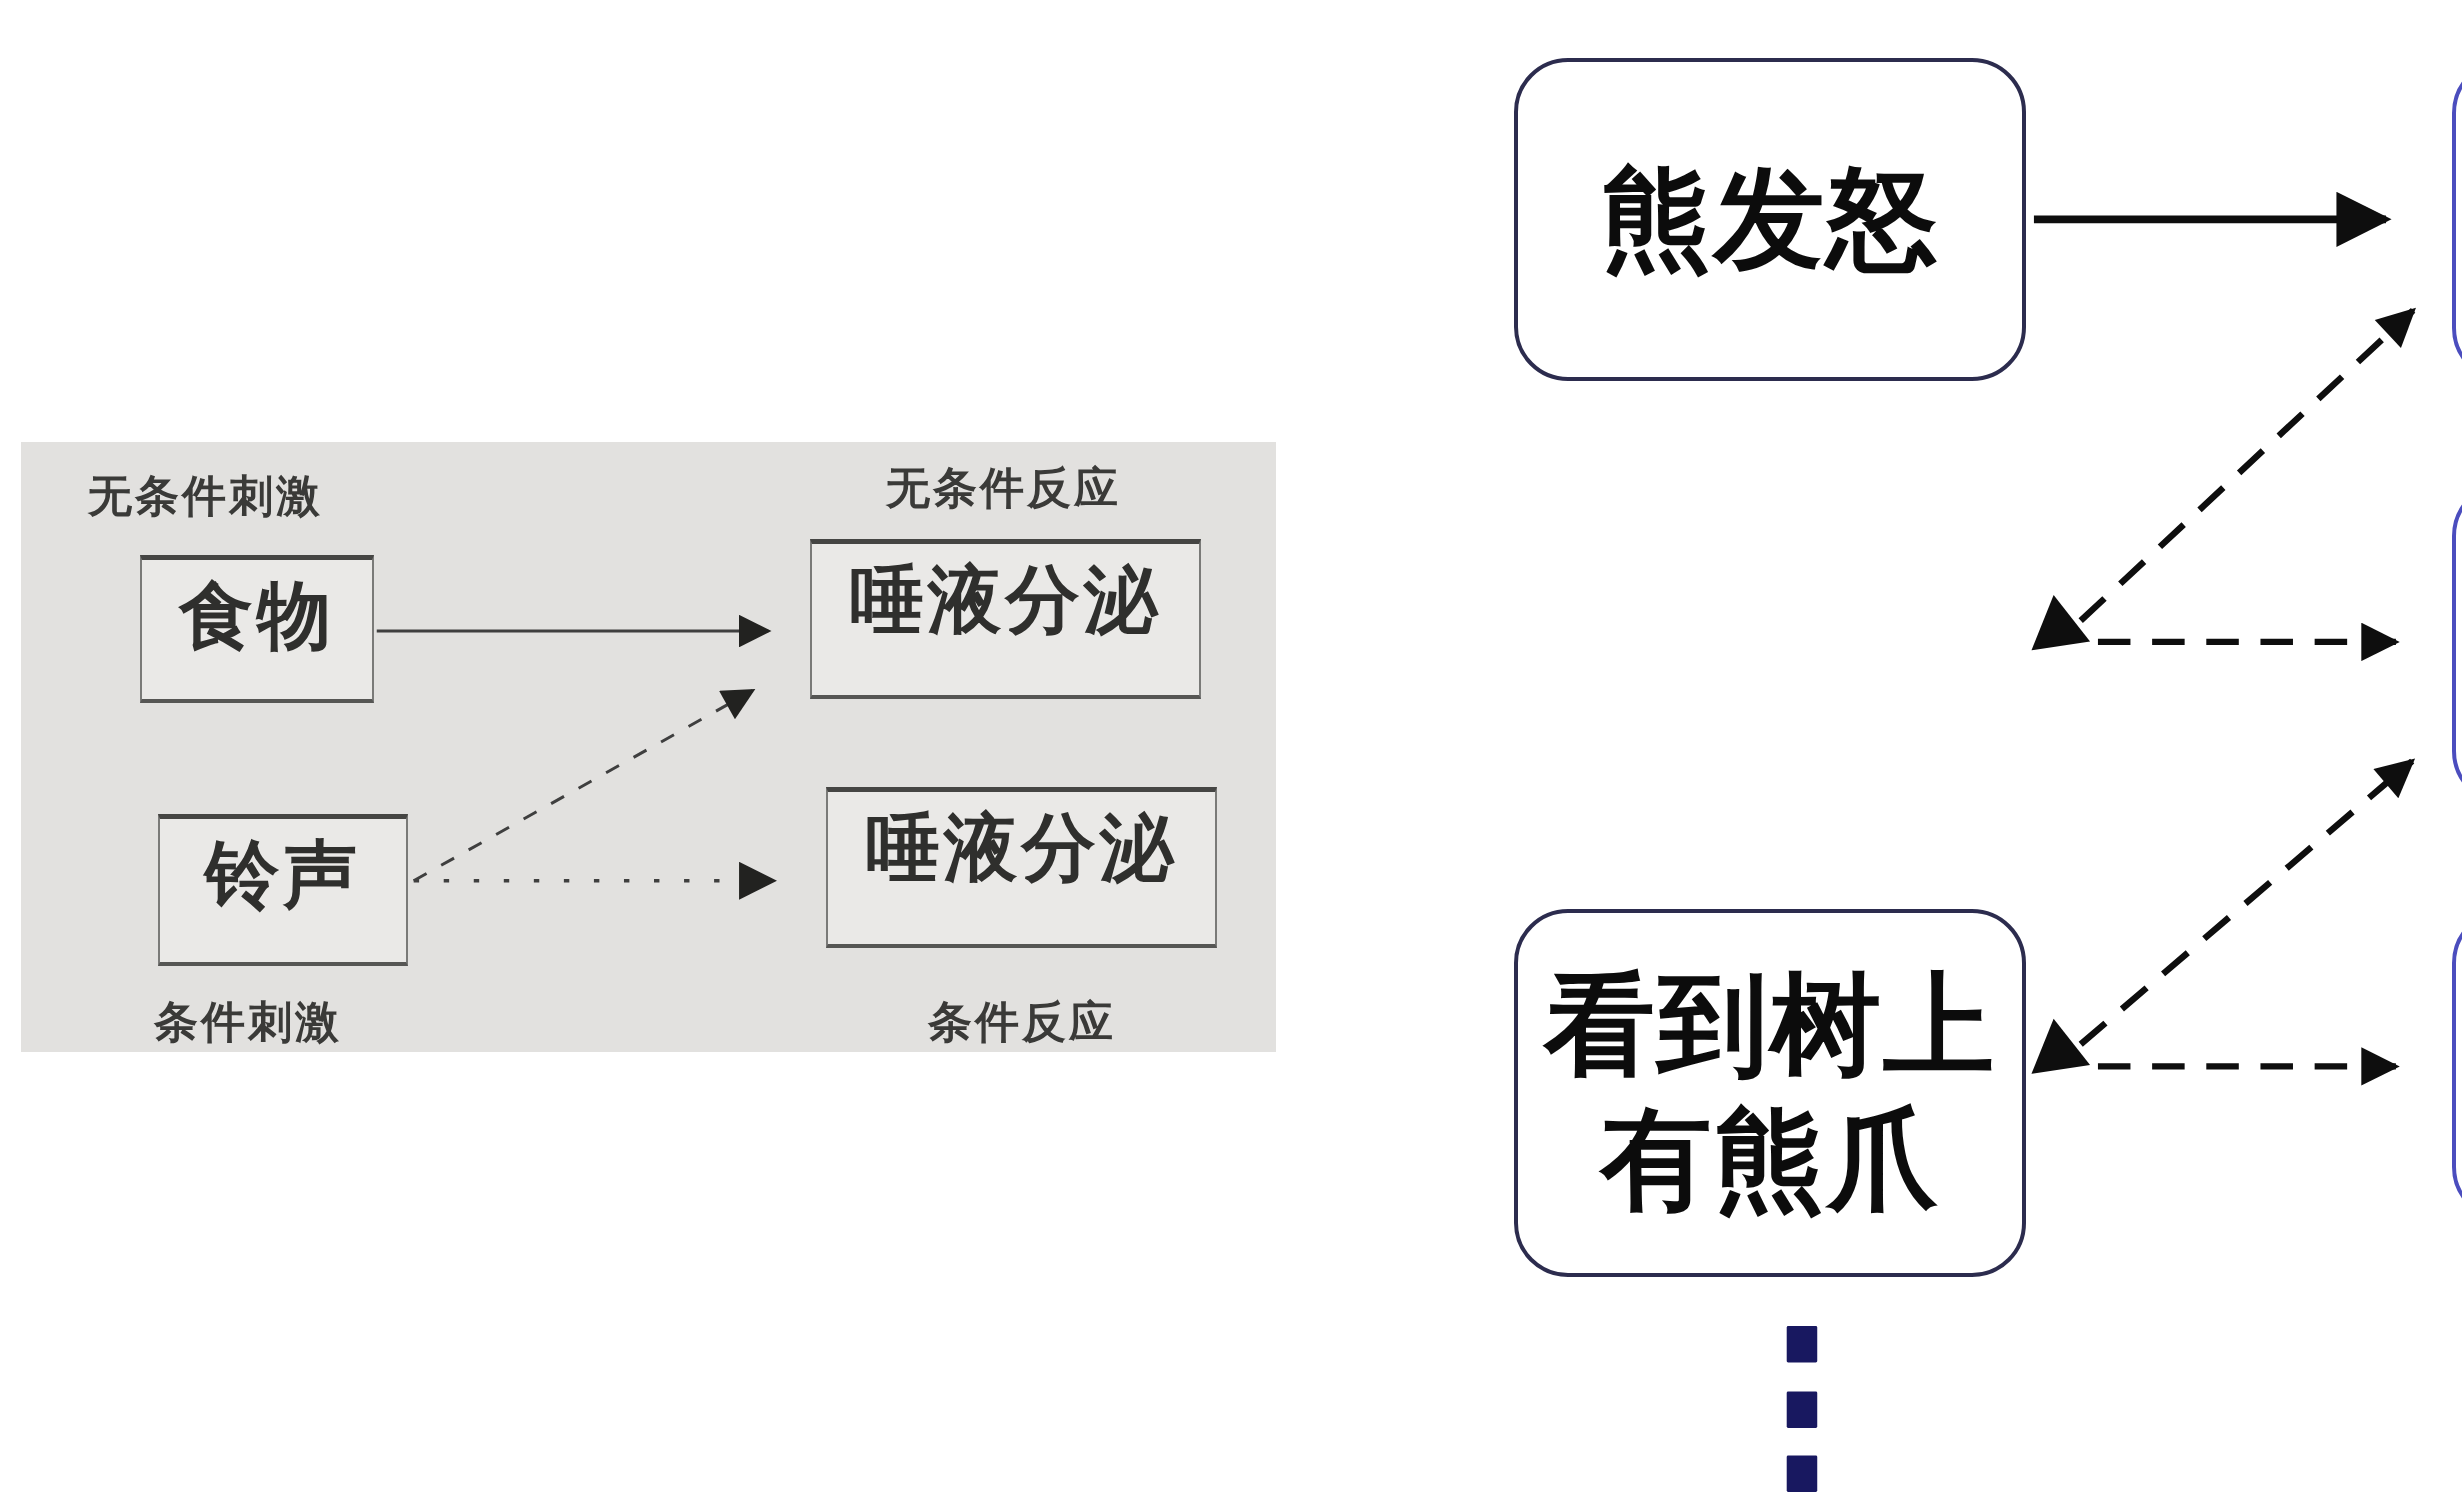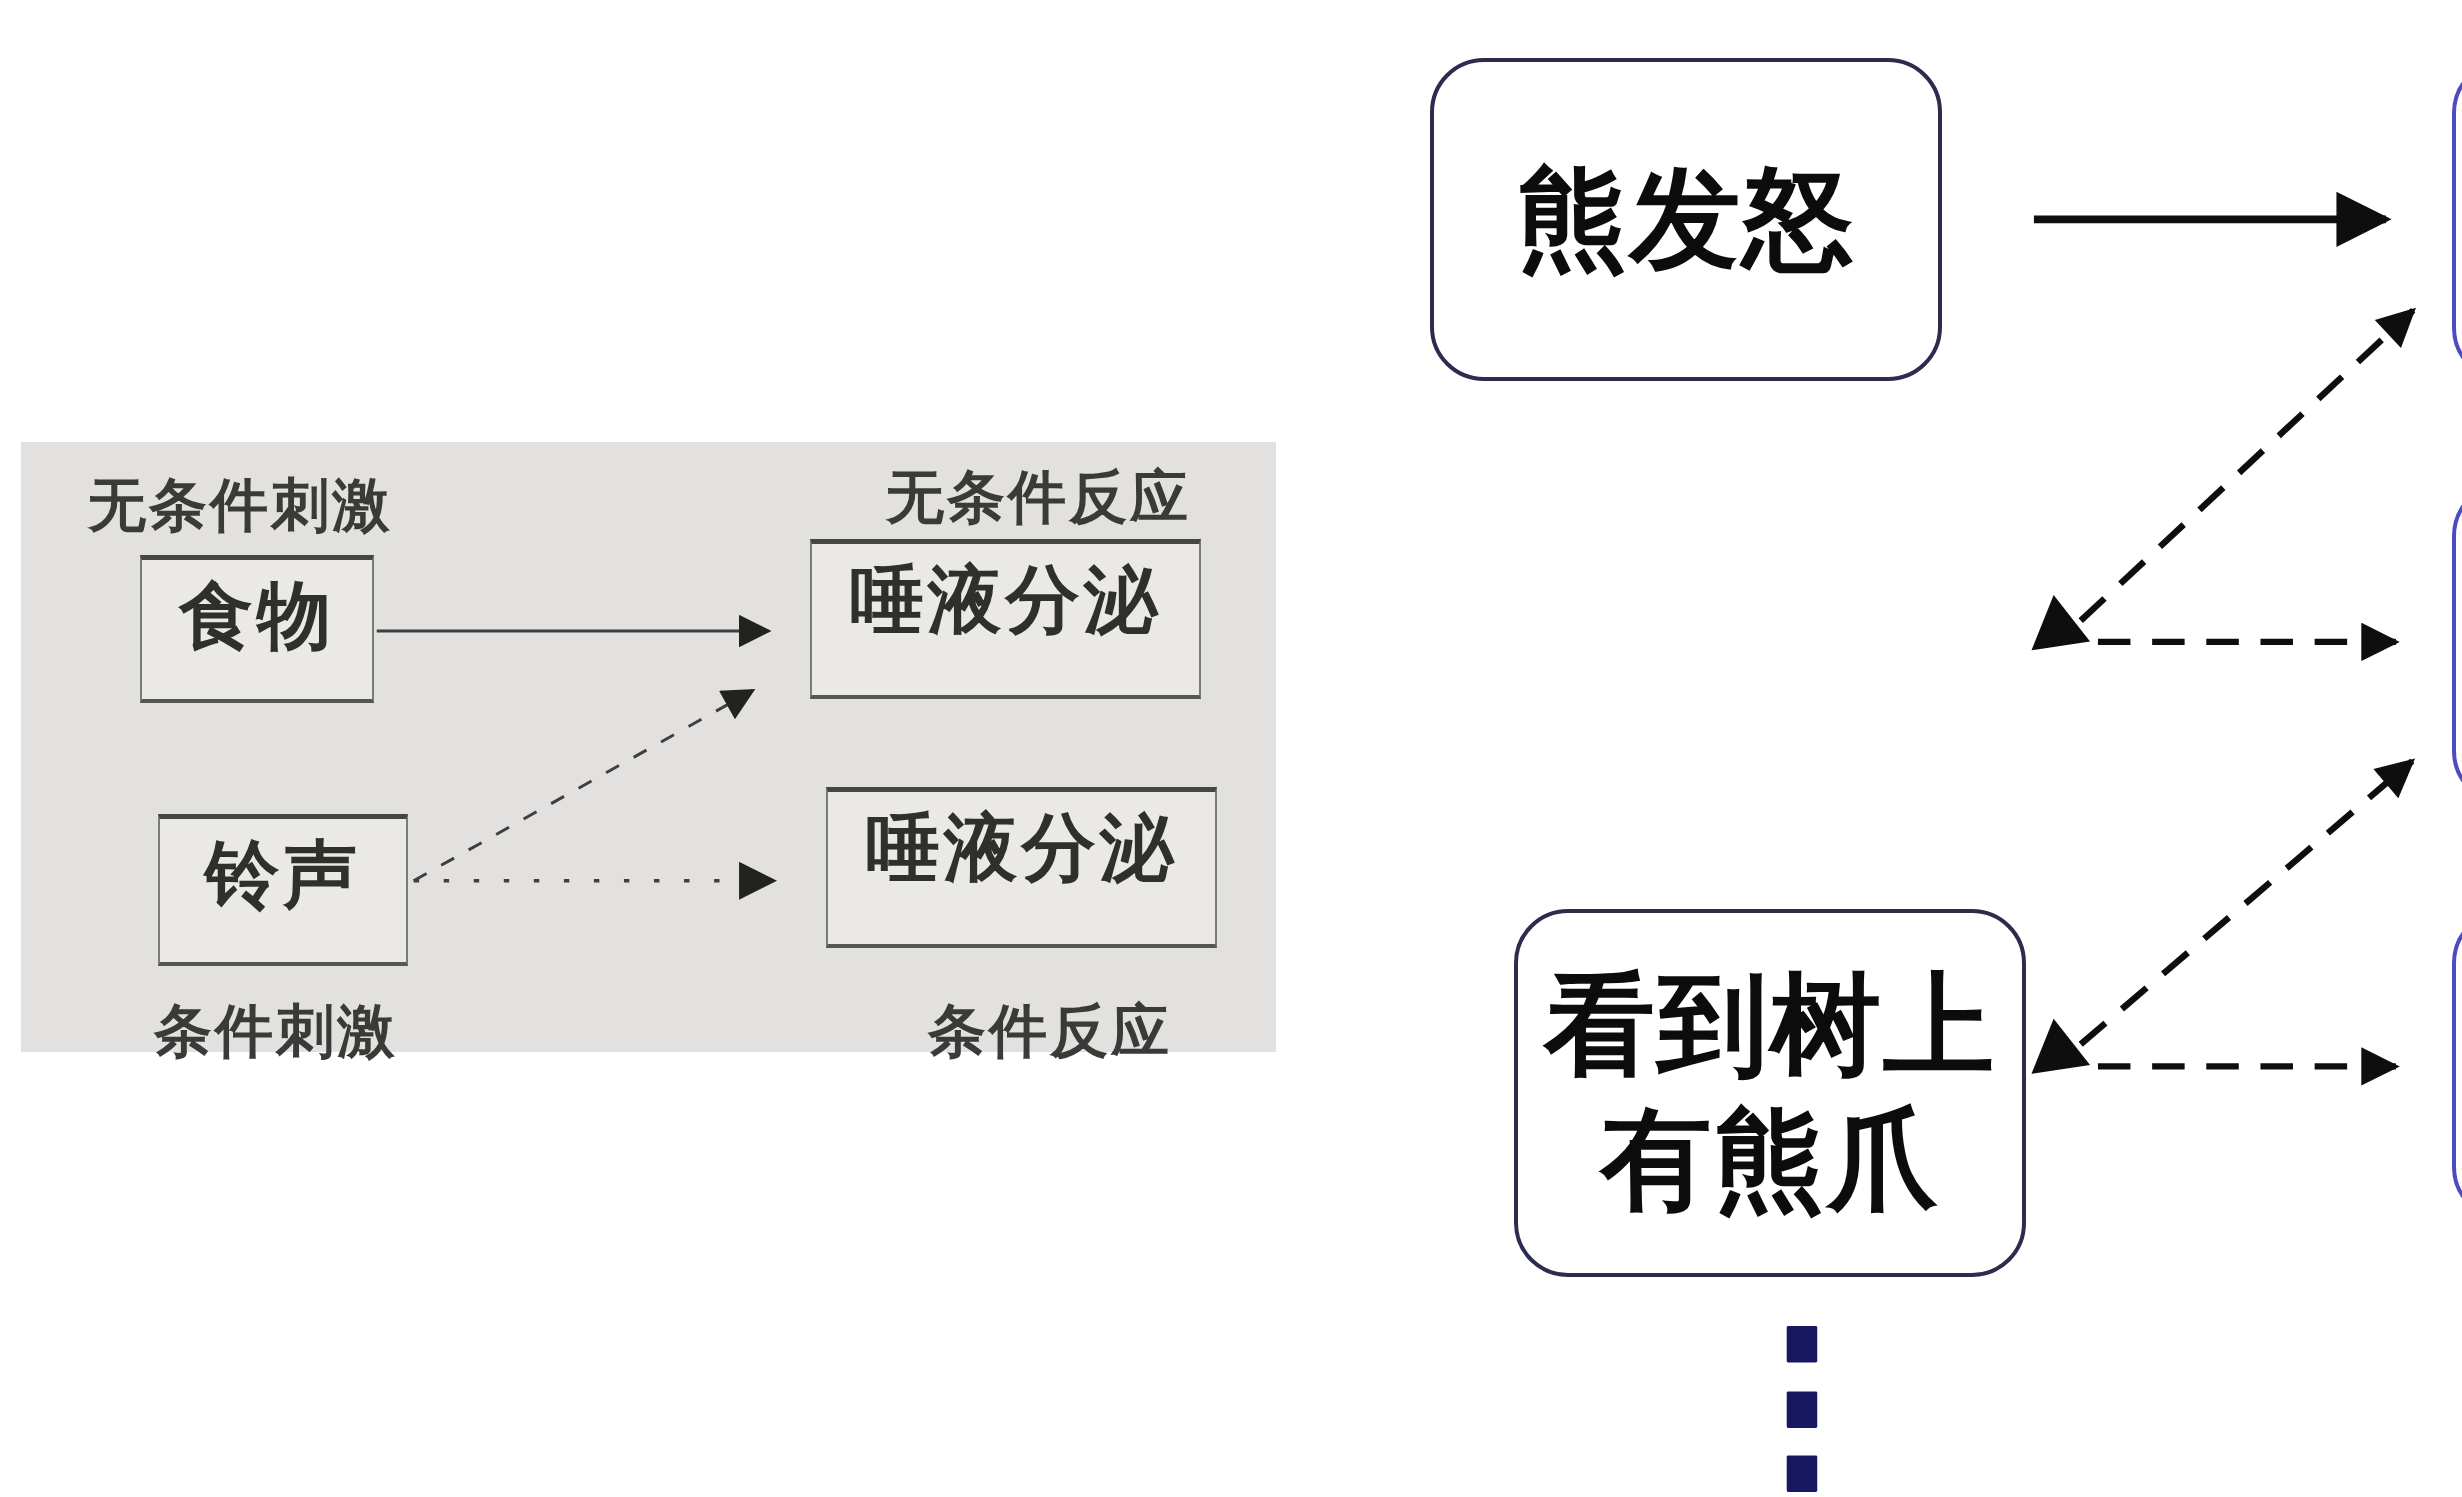--- a/index.html
+++ b/index.html
@@ -1,21 +1,21 @@
 <!DOCTYPE html>
 <html style="--panel_bg: #e2e1df; --panel_box_bg: #eae9e7; --stimulus_border: #2c2c4e; --value_border: #4b4dbe; --connector: #0e0e0e; --loop_top: #443fb8; --loop_bottom: #2a29f0; --ellipsis_left: #181860; --ellipsis_right: #373ae6;font-size:7.9px"><head>
 <meta charset="utf-8">
 <style>
   html,body{margin:0;padding:0;background:#ffffff;}
   #stage{position:relative;width:3306px;height:1498px;background:#fff;overflow:hidden;
          font-family:"Liberation Sans", sans-serif;}
   
   #panel{position:absolute;left:21px;top:442px;width:1255px;height:610px;
          background:var(--panel_bg);}
-  .p-label{position:absolute;font-size:58px;font-weight:700;color:#3a3a38;
+  .p-label{position:absolute;font-size:44px;font-weight:700;color:#3a3a38;
            letter-spacing:3px;white-space:nowrap;}
   .p-box{position:absolute;background:var(--panel_box_bg);
          border-left:2.5px solid #7a7a78;border-right:2.5px solid #7a7a78;
          border-top:5.4px solid #454543;border-bottom:4.4px solid #565654;
          box-sizing:border-box;text-align:center;}
   .p-box .txt{display:block;margin-top:6.9px;font-size:74px;font-weight:600;
               color:#2f2f2d;letter-spacing:3.9px;white-space:nowrap;}
   
   .r-box{position:absolute;background:#fff;box-sizing:border-box;border-radius:54px;
          display:flex;align-items:center;justify-content:center;text-align:center;}
@@ -47,21 +47,21 @@
       <span class="txt">唾液分泌</span>
     </div>
     <div class="p-box" style="left:137px;top:372px;width:250px;height:152px;">
       <span class="txt">铃声</span>
     </div>
     <div class="p-box" style="left:805px;top:345px;width:391px;height:161px;">
       <span class="txt">唾液分泌</span>
     </div>
   </div>
 
-  <div class="r-box r-stim" style="left:1430px;top:58px;width:512px;height:323px;">
+  <div class="r-box r-stim" style="left:1514px;top:58px;width:512px;height:323px;">
     <span class="stim-txt">熊发怒</span>
   </div>
   <div class="r-box r-val" style="left:2452px;top:59px;width:510px;height:323px;">
     
   </div>
 
   <div class="r-box r-val" style="left:2452px;top:482px;width:510px;height:323px;">
     
   </div>
 

